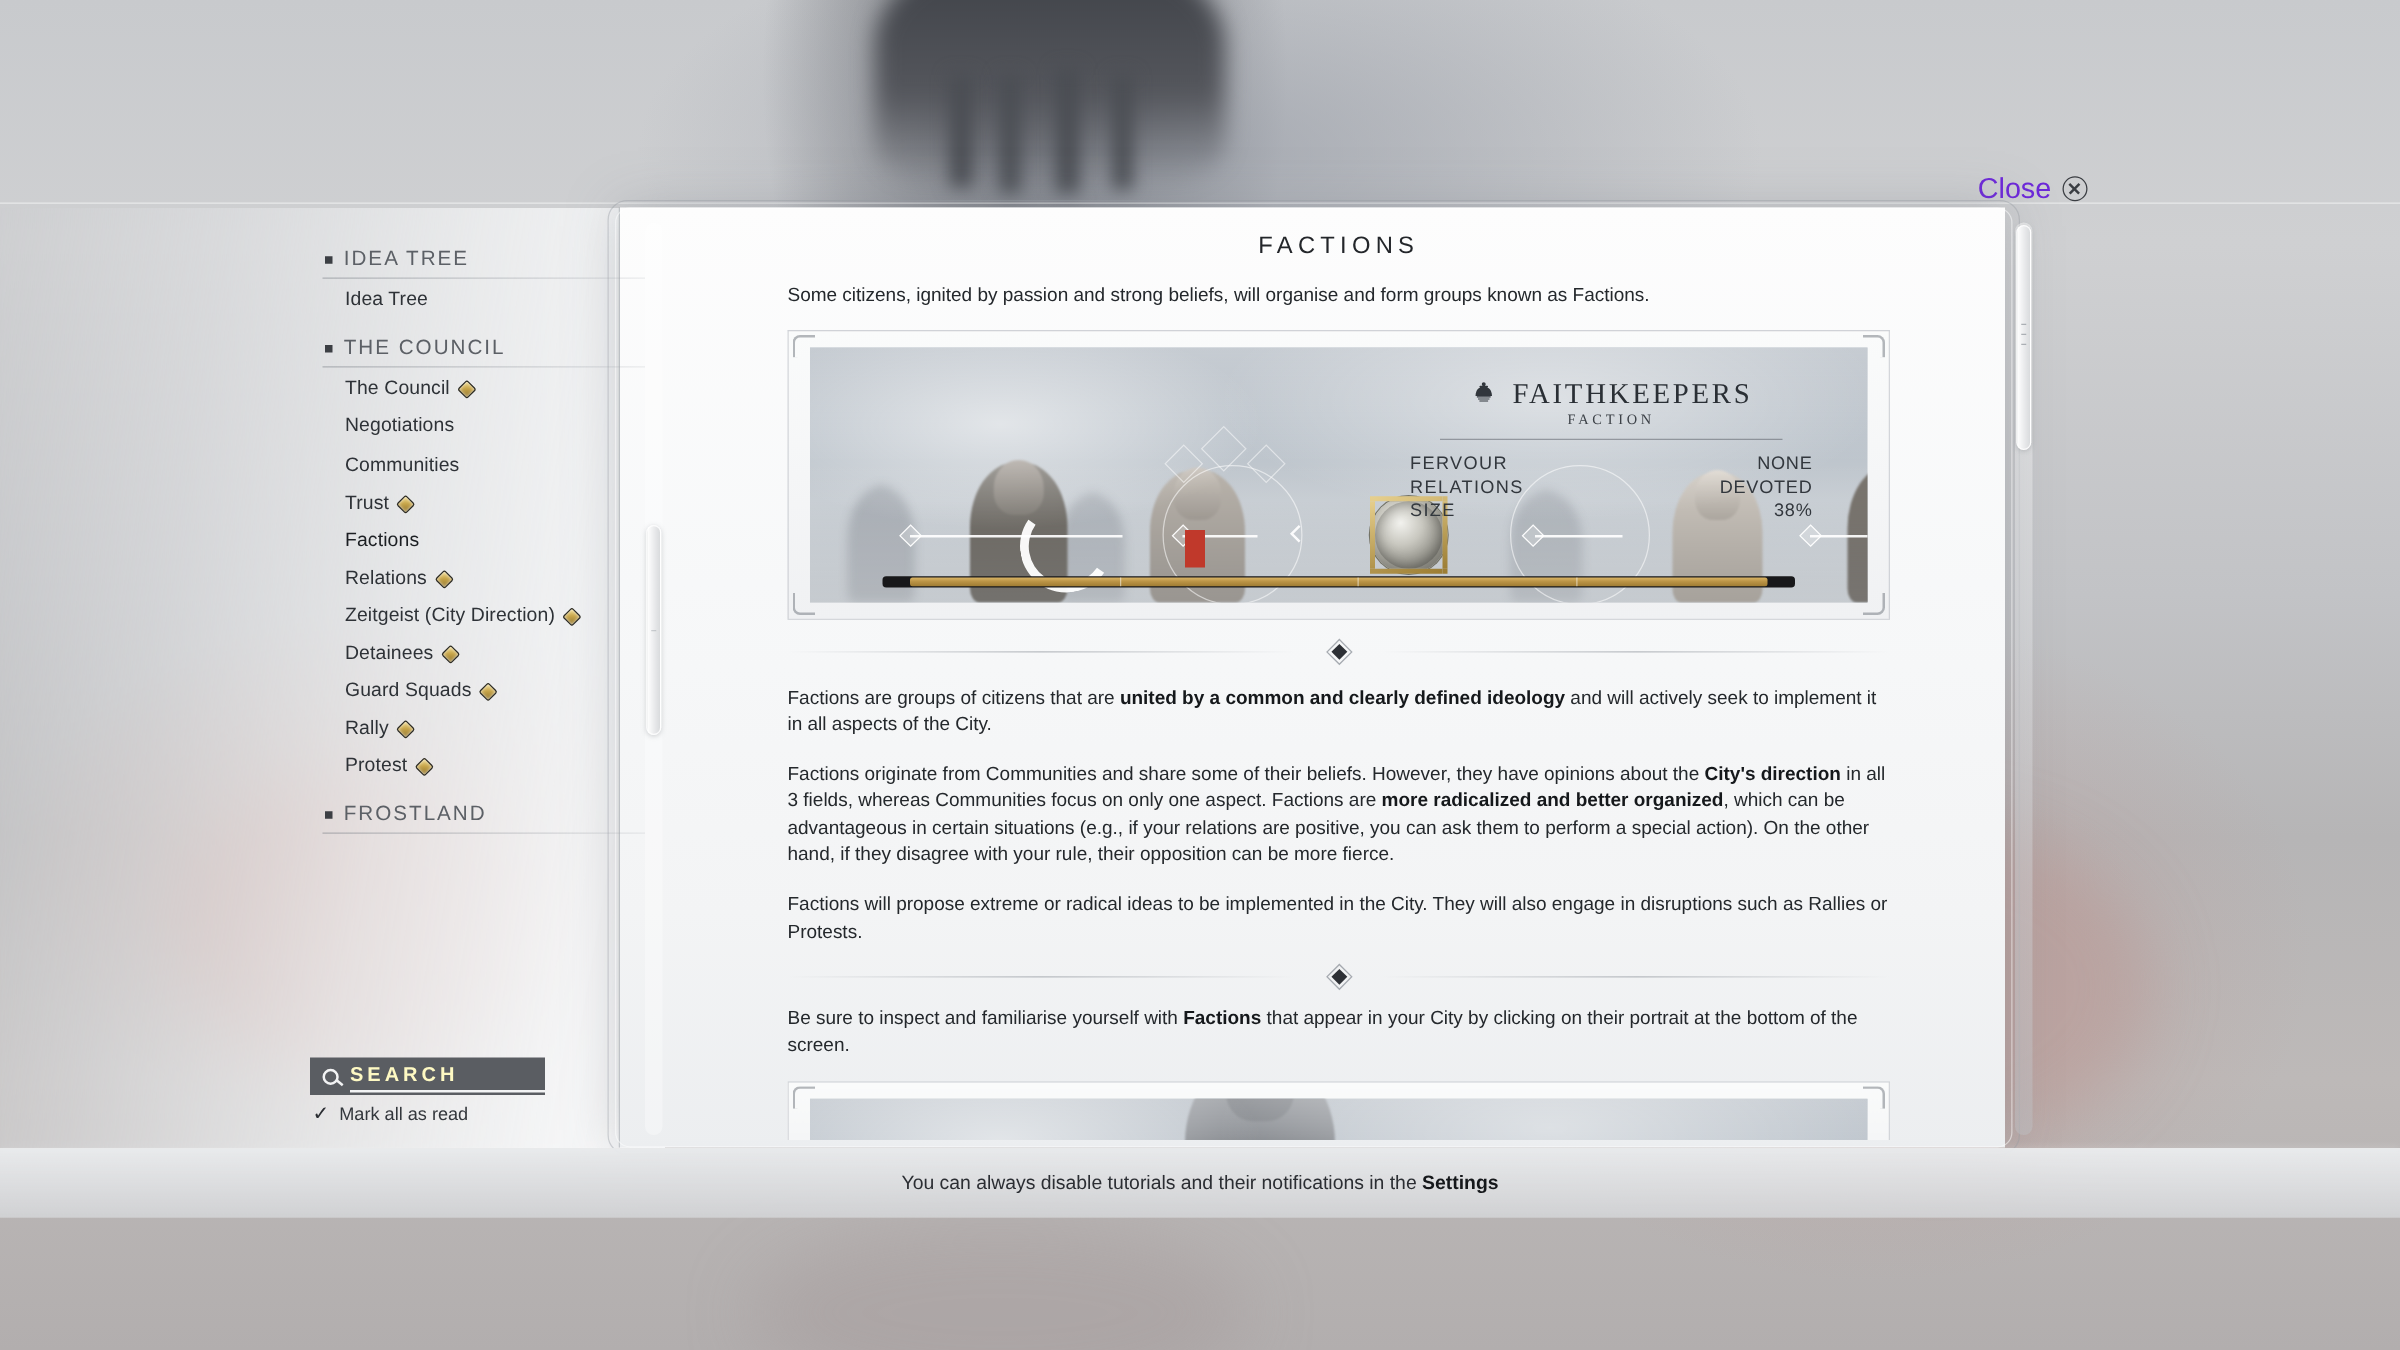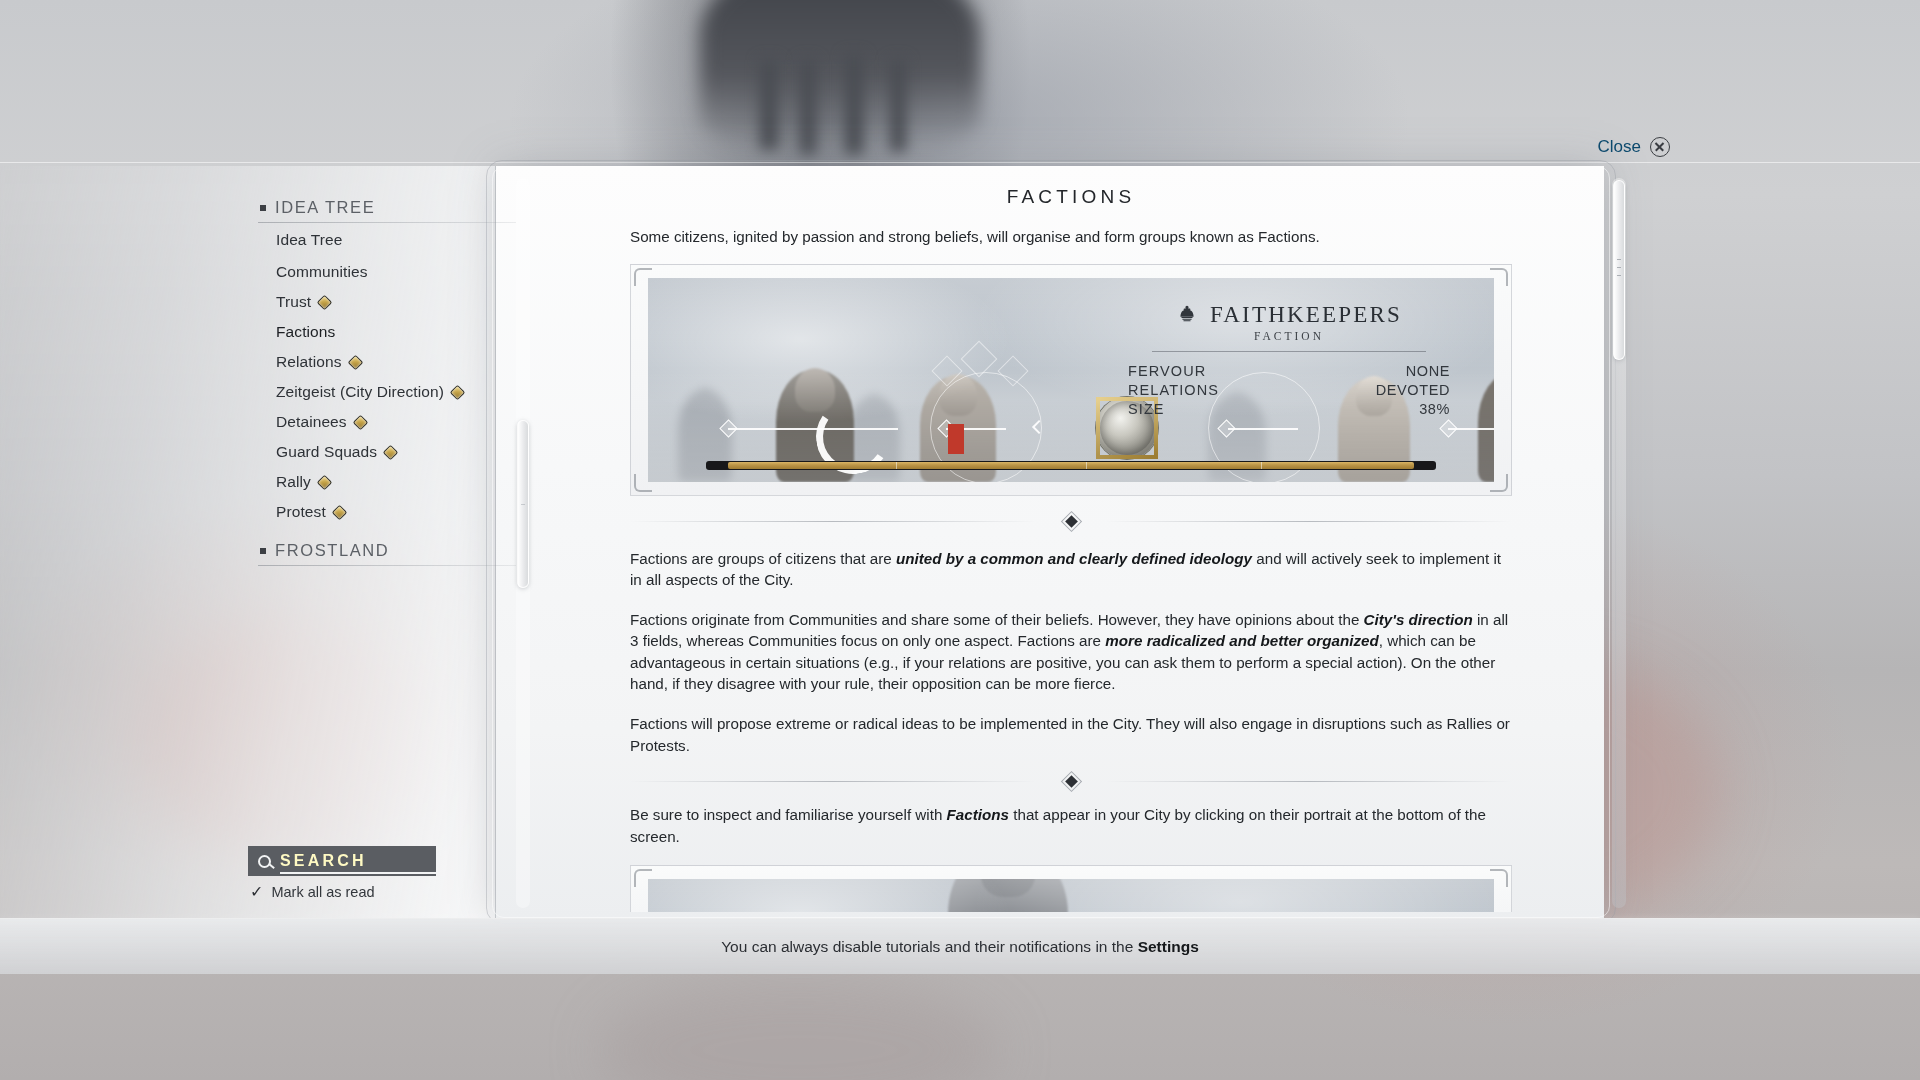--- a/index.html
+++ b/index.html
@@ -250,22 +250,22 @@
   .close-btn {
     position: absolute;
     right: 244px; top: 133px;
     display: flex;
     align-items: center;
     gap: 9px;
     cursor: pointer;
     padding: 4px 6px;
   }
   .close-btn .label {
-    font-size: 17px;
-    color: #0c4a6e;
+    font-size: 23px;
+    color: #6d28d9;
   }
   .close-x {
     width: 20px; height: 20px;
     border: 1.6px solid #3a3d42;
     border-radius: 50%;
     position: relative;
     flex: none;
   }
   .close-x::before, .close-x::after {
     content:"";
@@ -292,21 +292,21 @@
     font-weight: 400;
     padding-top: 10px;
   }
   .para {
     font-size: 15.2px;
     line-height: 1.42;
     color: #24282c;
     padding: 0 84px 0 84px;
     margin-top: 18px;
   }
-  .para b { font-weight: 700; color: #15181b; font-style: italic; }
+  .para b { font-weight: 700; color: #15181b; }
   .para.tight { margin-top: 14px; }
 
   
   .card-wrap {
     position: relative;
     margin: 16px 84px 15px 84px;
     height: 232px;
   }
   .card-frame {
     position: absolute;
@@ -592,20 +592,34 @@
 
   <div class="sidebar" id="sidebar">
       <div class="nav-group">
         <div class="nav-header">
           <span class="sq"></span>
           <span class="txt">IDEA TREE</span>
           <span class="rule"></span>
         </div>
         <div class="nav-item">
           <span>Idea Tree</span>
+        </div>
+      </div>
+      <div class="nav-group">
+        <div class="nav-header">
+          <span class="sq"></span>
+          <span class="txt">THE COUNCIL</span>
+          <span class="rule"></span>
+        </div>
+        <div class="nav-item">
+          <span>The Council</span>
+          <span class="gem sm"></span>
+        </div>
+        <div class="nav-item">
+          <span>Negotiations</span>
         </div>
       </div>
       <div class="nav-group">
         <div class="nav-item">
           <span>Communities</span>
         </div>
         <div class="nav-item">
           <span>Trust</span>
           <span class="gem sm"></span>
         </div>

